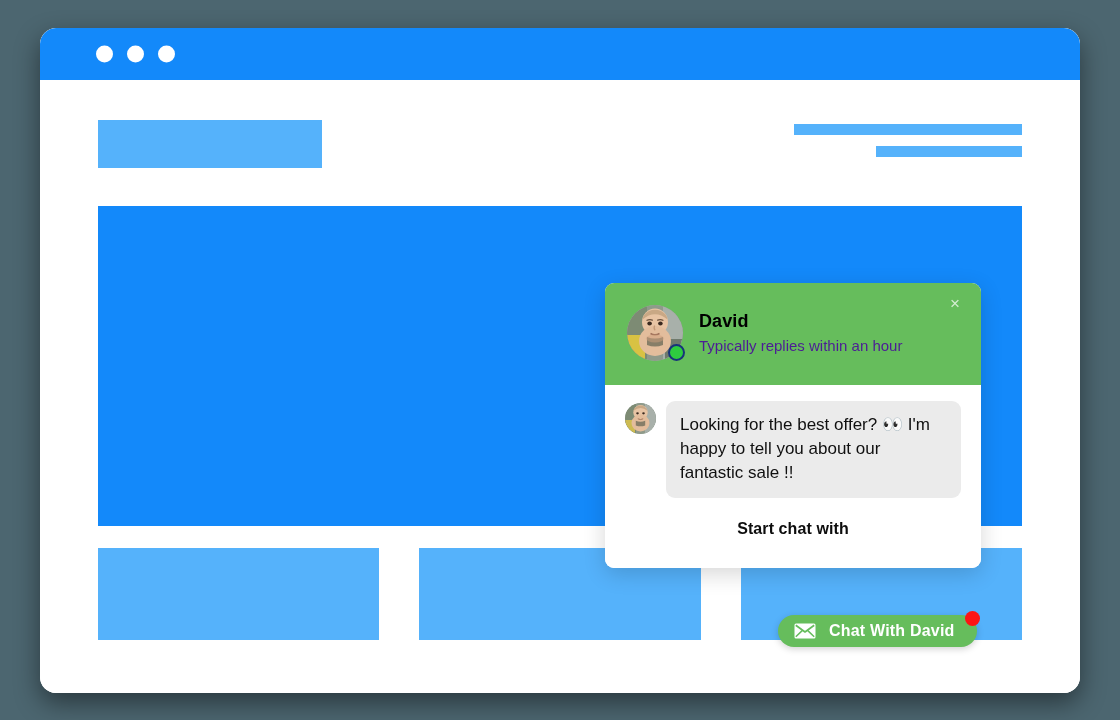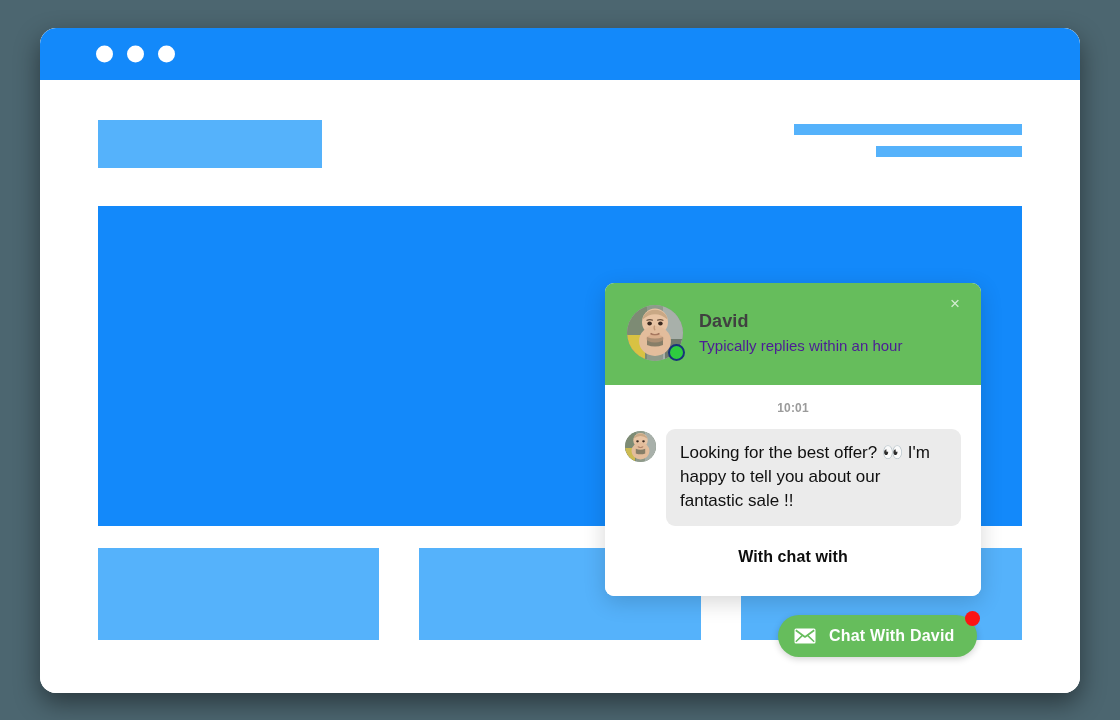--- a/index.html
+++ b/index.html
@@ -178,21 +178,21 @@
     width: 17px;
     height: 17px;
     border-radius: 50%;
     background: #2ecc3f;
     border: 2.5px solid #18347a;
   }
 
   .header-text { min-width: 0; }
 
   .agent-name {
-    color: #404040;
+    color: #000000;
     font-size: 18px;
     font-weight: bold;
     line-height: 1.25;
     letter-spacing: 0.1px;
   }
 
   .agent-status {
     color: #4c1d95;
     font-size: 15px;
     line-height: 1.35;
@@ -250,21 +250,21 @@
     font-weight: bold;
     color: #0d0d0d;
     letter-spacing: 0.1px;
   }
 
   
   .chat-launcher {
     position: absolute;
     left: 778px;
     top: 615px;
-    height: 42px;
+    height: 32px;
     padding: 0 22px 0 16px;
     background: #66bd5c;
     border-radius: 21px;
     display: flex;
     align-items: center;
     gap: 13px;
     border: none;
     cursor: pointer;
     box-shadow: 0 2px 7px rgba(0,0,0,0.18);
     z-index: 30;
@@ -363,21 +363,20 @@
       </div>
 
       <div class="header-text">
         <div class="agent-name">David</div>
         <div class="agent-status">Typically replies within an hour</div>
       </div>
 
     </div>
 
     <div class="chat-body">
-      <div class="msg-time">10:01</div>
 
       <div class="msg-row">
         <div class="avatar-sm">
           <svg viewBox="0 0 31 31" width="31" height="31" aria-hidden="true">
             <defs>
               <clipPath id="clipSm">
                   <circle cx="15.5" cy="15.5" r="15.5"></circle>
                 </clipPath>
             </defs>
             <g clip-path="url(#clipSm)">
@@ -393,21 +392,21 @@
               <path d="M12.8 15.8 Q15.5 17.3 18.2 15.8" stroke="#9e6f58" stroke-width="0.9" fill="none"></path>
               <path d="M10.8 17.8 Q15.5 19.5 20.2 17.8 L20.2 22.5 Q15.5 24.2 10.8 22.5 Z" fill="#3c4a3e" opacity="0.55"></path>
             </g>
           </svg>
         </div>
         <div class="msg-bubble">Looking for the best offer? 👀 I'm happy to tell you about our fantastic sale !!</div>
       </div>
     </div>
 
     <div class="chat-footer">
-      <div class="start-chat-label">With chat with</div>
+      <div class="start-chat-label">Start chat with</div>
     </div>
 
   </div>
 
   <button class="chat-launcher">
     <span style="display:flex;align-items:center;">
       <svg width="22" height="16" viewBox="0 0 22 16" aria-hidden="true">
         <rect x="0.5" y="0.5" width="21" height="15" rx="1.5" fill="#ffffff"></rect>
         <path d="M1.8 2.2 L11 9 L20.2 2.2" stroke="#66bd5c" stroke-width="1.7" fill="none" stroke-linejoin="round"></path>
         <path d="M1.8 13.8 L8.2 7.6 M20.2 13.8 L13.8 7.6" stroke="#66bd5c" stroke-width="1.5" fill="none"></path>

